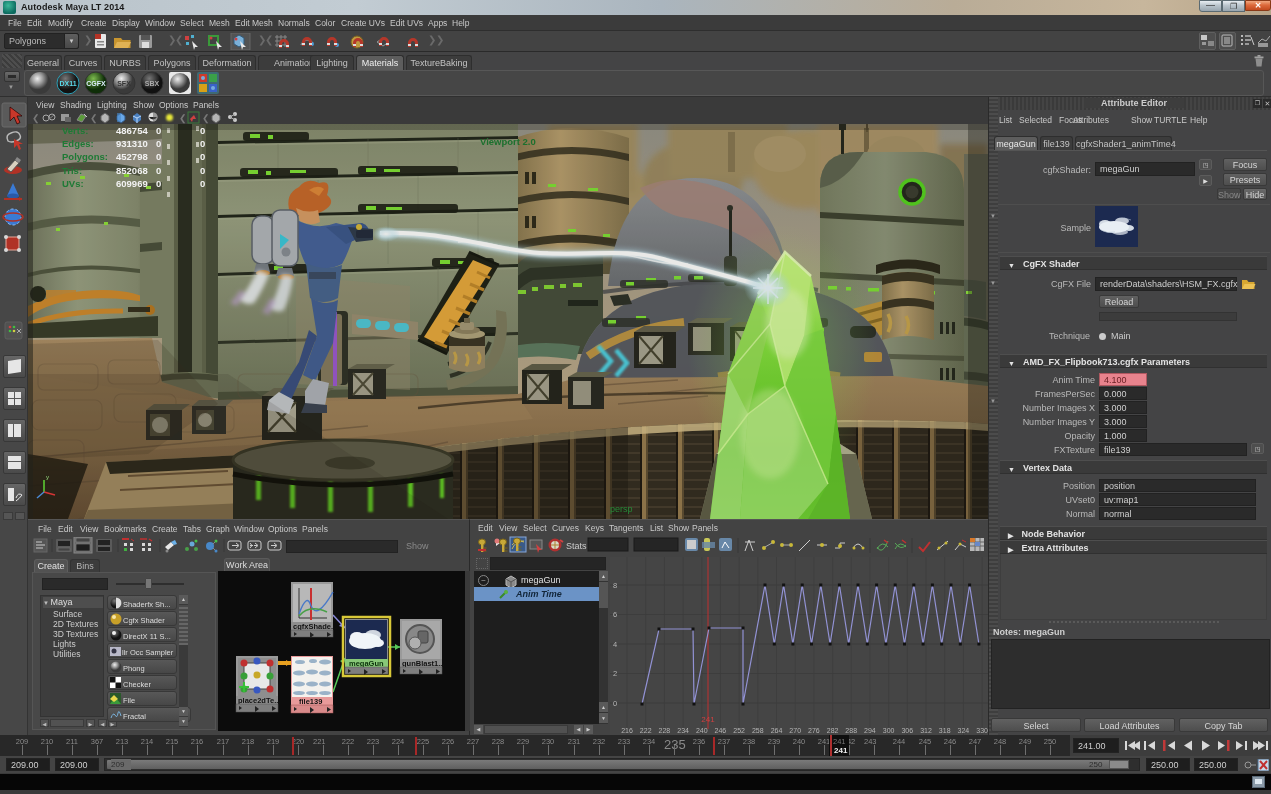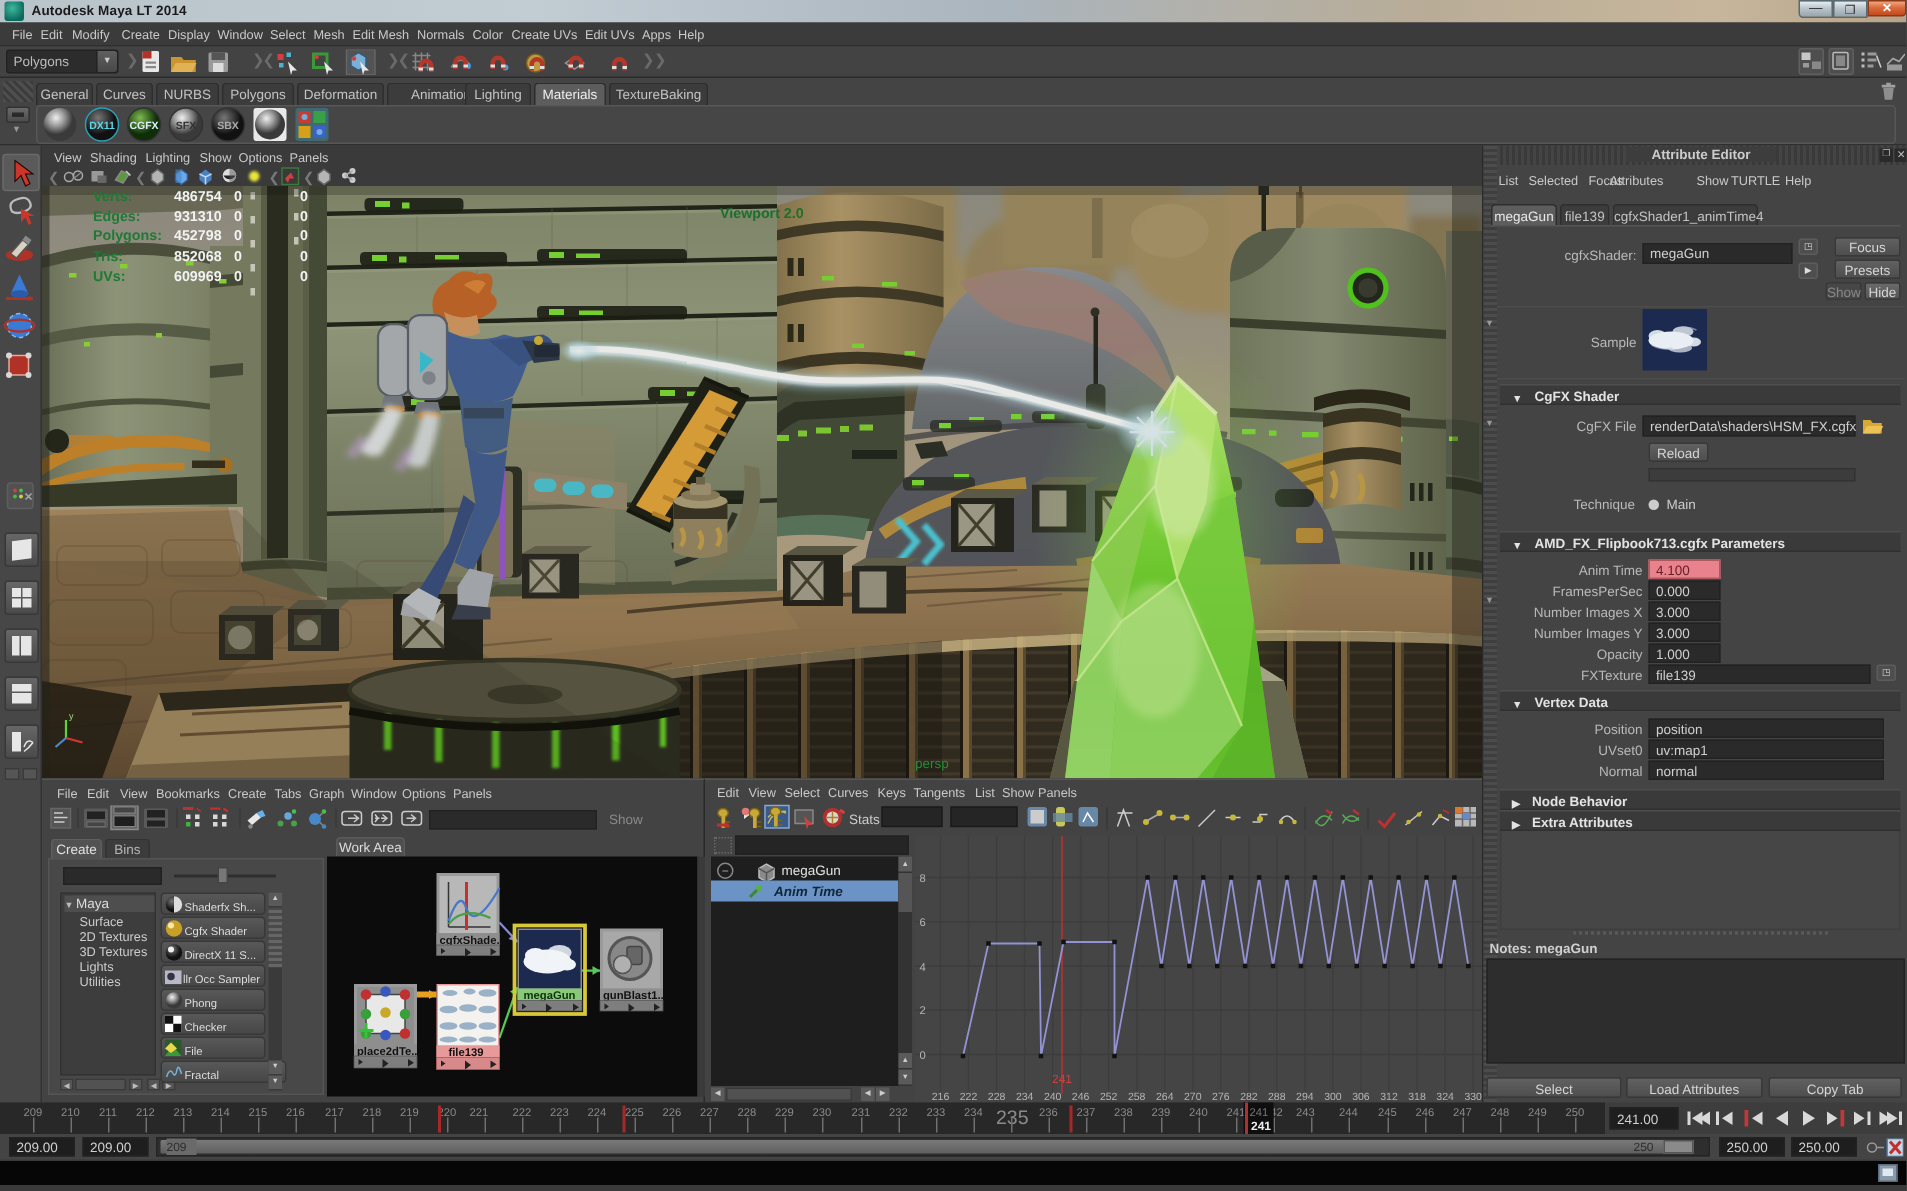--- a/index.html
+++ b/index.html
@@ -1532,21 +1532,21 @@
 </div>
 
 <div class="abs" id="timeslider" style="left:0;top:735px;width:1271px;height:21px;background:#3d3d3d">
  <div class="abs" style="left:0;top:0;width:1070px;height:21px;background:#282828;overflow:hidden" id="tsticks">
       <div class="abs" style="left:12px;top:2px;width:20px;text-align:center;font-size:7.5px;color:#8a8a8a">209</div>
       <div class="abs" style="left:22px;top:10px;width:1px;height:10px;background:#6f6f6f"></div>
       <div class="abs" style="left:37px;top:2px;width:20px;text-align:center;font-size:7.5px;color:#8a8a8a">210</div>
       <div class="abs" style="left:47px;top:10px;width:1px;height:10px;background:#6f6f6f"></div>
       <div class="abs" style="left:62px;top:2px;width:20px;text-align:center;font-size:7.5px;color:#8a8a8a">211</div>
       <div class="abs" style="left:72px;top:10px;width:1px;height:10px;background:#6f6f6f"></div>
-      <div class="abs" style="left:87px;top:2px;width:20px;text-align:center;font-size:7.5px;color:#8a8a8a">212</div>
+      <div class="abs" style="left:87px;top:2px;width:20px;text-align:center;font-size:7.5px;color:#8a8a8a">367</div>
       <div class="abs" style="left:97px;top:10px;width:1px;height:10px;background:#6f6f6f"></div>
       <div class="abs" style="left:112px;top:2px;width:20px;text-align:center;font-size:7.5px;color:#8a8a8a">213</div>
       <div class="abs" style="left:122px;top:10px;width:1px;height:10px;background:#6f6f6f"></div>
       <div class="abs" style="left:137px;top:2px;width:20px;text-align:center;font-size:7.5px;color:#8a8a8a">214</div>
       <div class="abs" style="left:147px;top:10px;width:1px;height:10px;background:#6f6f6f"></div>
       <div class="abs" style="left:162px;top:2px;width:20px;text-align:center;font-size:7.5px;color:#8a8a8a">215</div>
       <div class="abs" style="left:172px;top:10px;width:1px;height:10px;background:#6f6f6f"></div>
       <div class="abs" style="left:187px;top:2px;width:20px;text-align:center;font-size:7.5px;color:#8a8a8a">216</div>
       <div class="abs" style="left:197px;top:10px;width:1px;height:10px;background:#6f6f6f"></div>
       <div class="abs" style="left:213px;top:2px;width:20px;text-align:center;font-size:7.5px;color:#8a8a8a">217</div>

